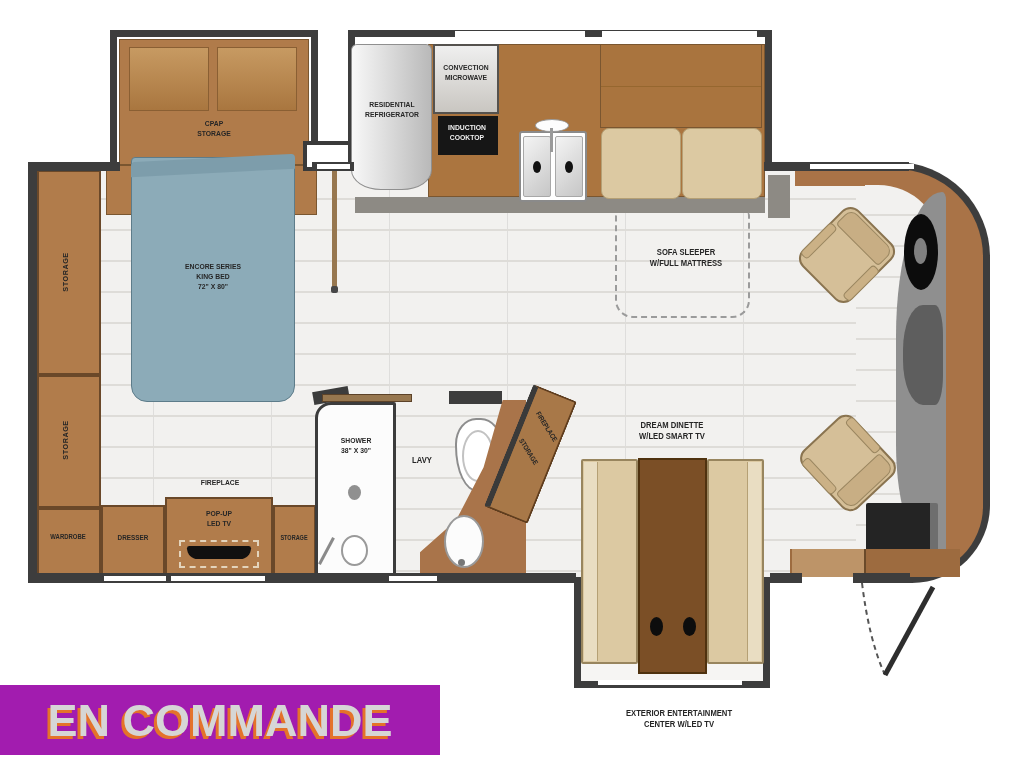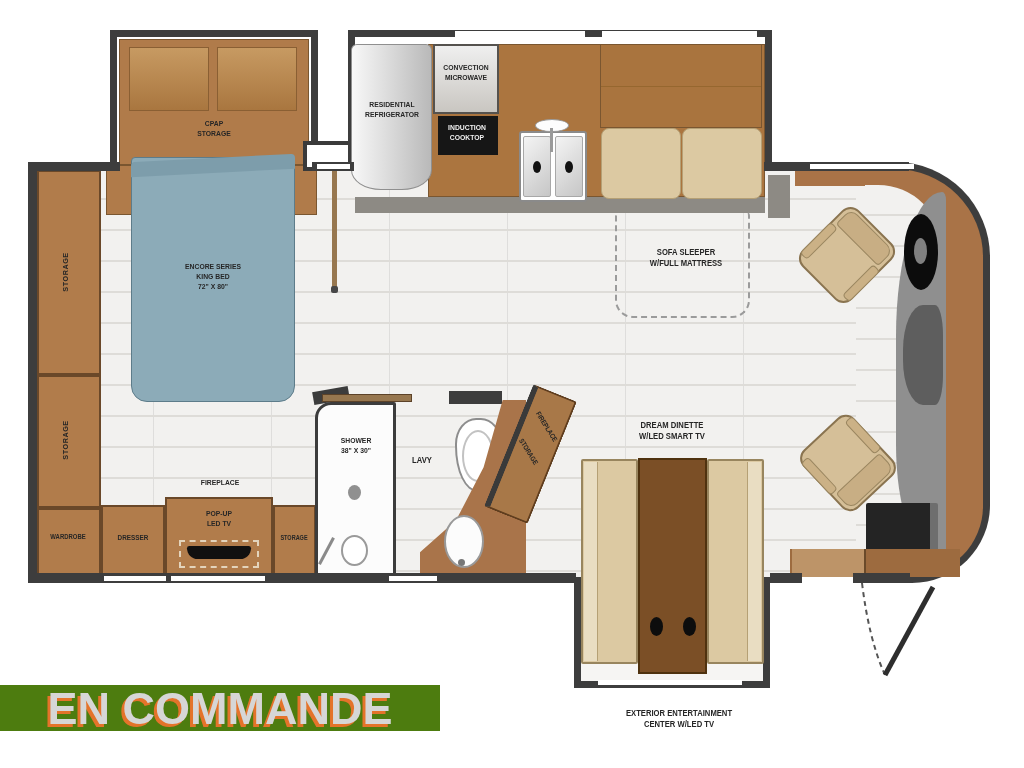--- a/index.html
+++ b/index.html
@@ -16,21 +16,21 @@
   .lbl{position:absolute;font:700 8px/1.25 "Liberation Sans",sans-serif;color:#262626;
        text-align:center;white-space:nowrap;transform:translate(-50%,-50%) scaleX(.85);z-index:40;}
   .s9{font-size:9px}.s75{font-size:7.5px}.s7{font-size:7px}.s65{font-size:6.5px}
   .whitetxt{color:#f2f2f2}
   .rotv{transform:translate(-50%,-50%) rotate(-90deg) scaleX(.9);letter-spacing:.6px;}
   .rotd{transform:translate(-50%,-50%) rotate(58deg) scaleX(.85);}
   .seat{position:absolute;box-sizing:border-box;background:#d5bf98;border:2px solid #8a7450;border-radius:12px;}
   .seat .back{position:absolute;left:3px;right:3px;top:2px;height:20px;background:#c8ae84;
               border:1px solid #9a8660;border-radius:9px 9px 4px 4px;}
   .seat .arm{position:absolute;top:26px;width:8px;height:42px;background:#cbb186;border:1px solid #9a8660;border-radius:4px;}
-  .banner{position:absolute;left:0;top:685px;width:440px;height:46px;background:#4d7c0f;
+  .banner{position:absolute;left:0;top:685px;width:440px;height:70px;background:#a21caf;
           display:flex;align-items:center;justify-content:center;z-index:60;}
   .banner span{font:800 45px/1 "Liberation Sans",sans-serif;color:#d6d6d6;letter-spacing:0px;
           text-shadow:-3px 3px 0 #e4732a;}
 </style>
 </head>
 <body>
 
 <div class="stage">
 
   <div class="abs floor" style="left:36px;top:169px;width:906px;height:408px;border-radius:0 70px 70px 0;"></div>

